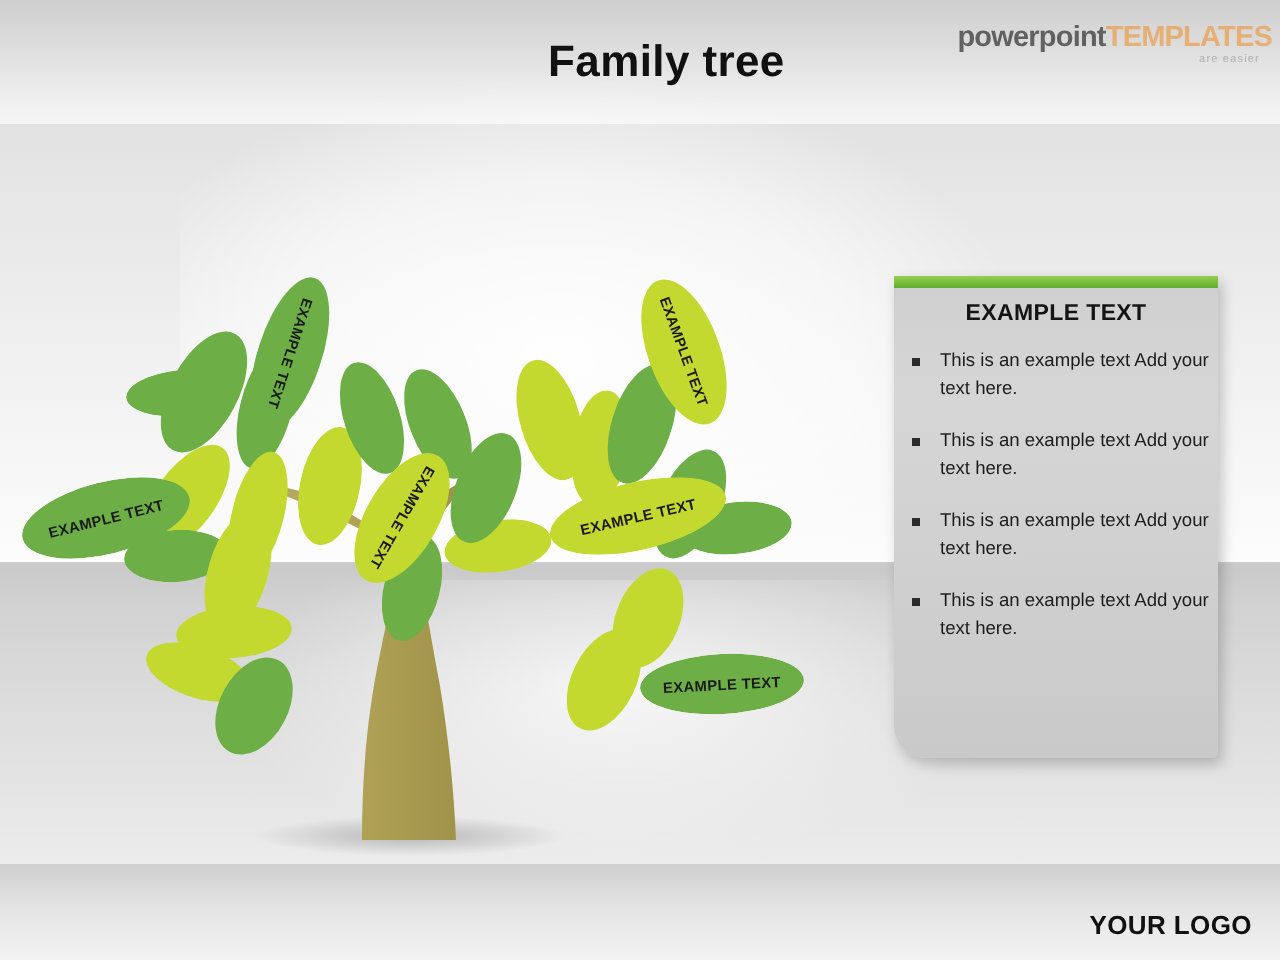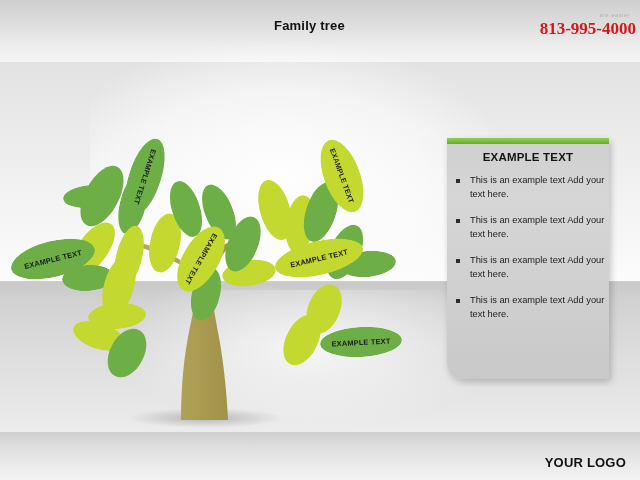--- a/index.html
+++ b/index.html
@@ -14,21 +14,21 @@
       linear-gradient(180deg,#d9d9d9 0%,#e4e4e4 16%,#f2f2f2 40%,#fafafa 55%,#ffffff 62%,#ffffff 100%);
   }
 
   
   #top-band{
     position:absolute;left:0;top:0;width:640px;height:62px;
     background:linear-gradient(180deg,#cfcfcf 0%,#dcdcdc 35%,#ededed 75%,#f5f5f5 100%);
   }
   #slide-title{
     position:absolute;left:274px;top:18px;
-    font-size:13px;font-weight:bold;color:#111;letter-spacing:.2px;
+    font-size:22px;font-weight:bold;color:#111;letter-spacing:.2px;
     white-space:nowrap;
   }
 
   
   #brand{
     position:absolute;right:4px;top:12px;width:190px;height:40px;
     text-align:right;line-height:1;
   }
   #brand-line1{
     font-size:14.5px;font-weight:bold;letter-spacing:-.4px;white-space:nowrap;
@@ -120,22 +120,24 @@
 <body>
 
 <div id="slide">
 
   <div id="top-band"></div>
   <div id="wall-glow"></div>
 
   <div id="slide-title">Family tree</div>
 
   <div id="brand">
+    <div id="brand-line1">
+      <span id="brand-pp">powerpoint</span><span id="brand-tpl">TEMPLATES</span>
+    </div>
     <div id="brand-sub">are easier</div>
-    <div id="brand-phone">813-995-4000</div>
   </div>
 
   <div id="floor"></div>
   <div id="floor-line"></div>
   <div id="floor-spot"></div>
 
   <div id="tree">
     <svg width="440" height="385" viewBox="0 0 440 385" style="position:absolute;left:0;top:0;">
       <defs>
         <linearGradient id="trunkG" x1="0" y1="0" x2="1" y2="0">

